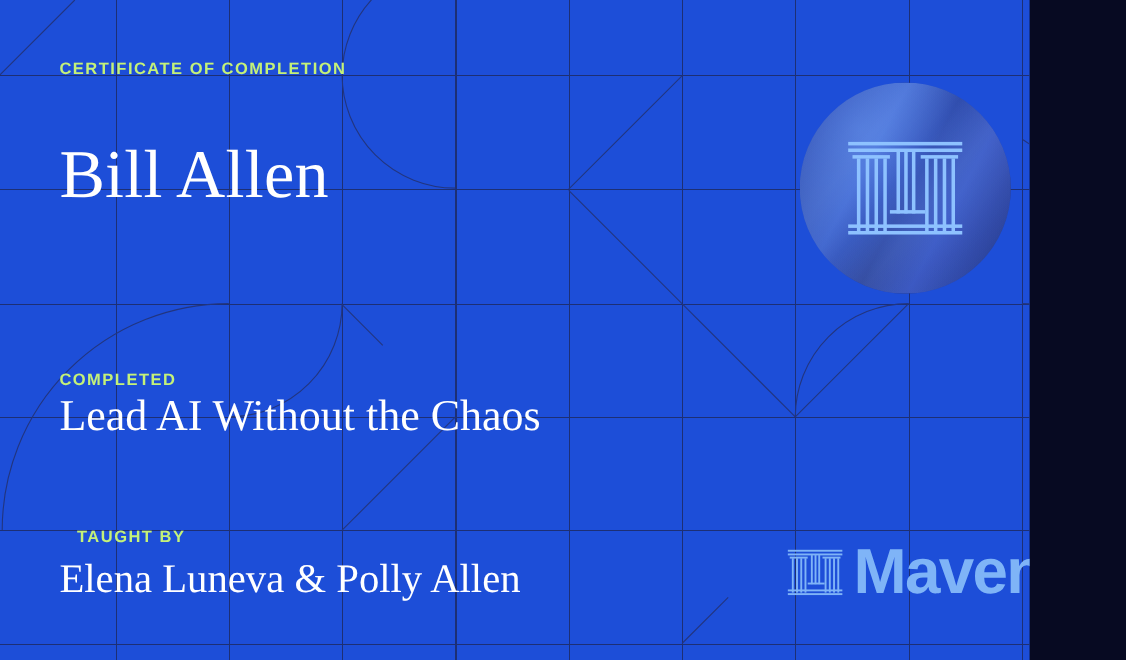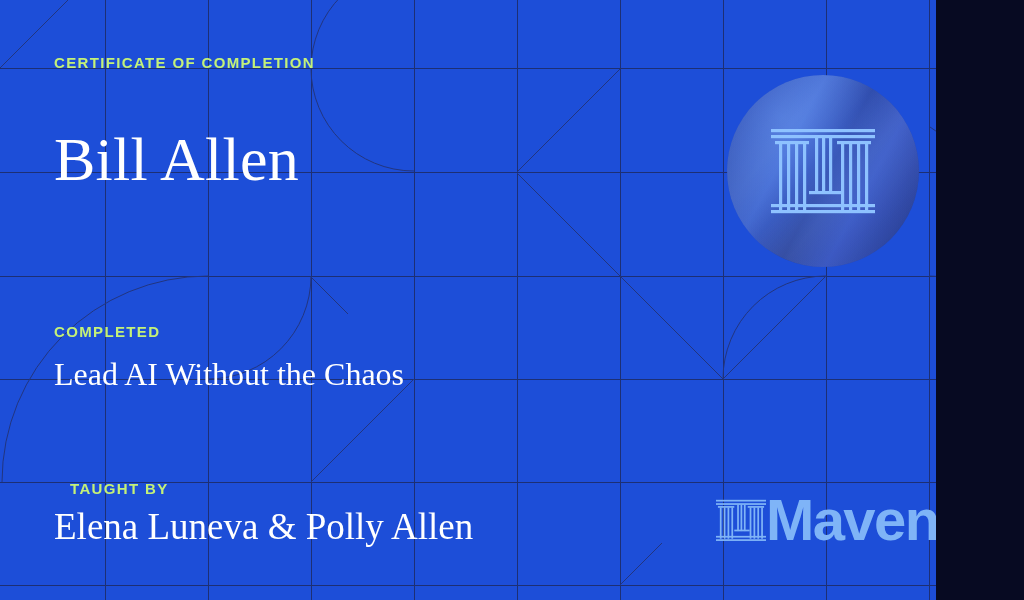--- a/index.html
+++ b/index.html
@@ -82,43 +82,44 @@
 
   #block-certificate { top: 55px; }
   #recipient-name {
     position: absolute;
     left: 54px;
     top: 128px;
     font-size: 62px;
     letter-spacing: 0.2px;
   }
 
-  #block-completed { top: 324px; }
+  #block-completed { top: 338px; }
   #course-title {
     position: absolute;
     left: 54px;
     top: 358px;
-    font-size: 32px;
+    font-size: 40px;
   }
 
   #block-taught-by { top: 481px; margin-left: 16px; }
   #instructors {
     position: absolute;
     left: 54px;
     top: 508px;
     font-size: 37px;
   }
 
   
   #maven-wordmark {
     position: absolute;
     left: 716px;
     top: 491px;
     display: flex;
     align-items: center;
+    gap: 10px;
   }
   #maven-wordmark-mark { width: 50px; height: 52px; display: block; }
   #maven-wordmark-text {
     color: #7fb4f7;
     font-size: 58px;
     font-weight: bold;
     letter-spacing: -1.6px;
     line-height: 1;
   }
 </style>

